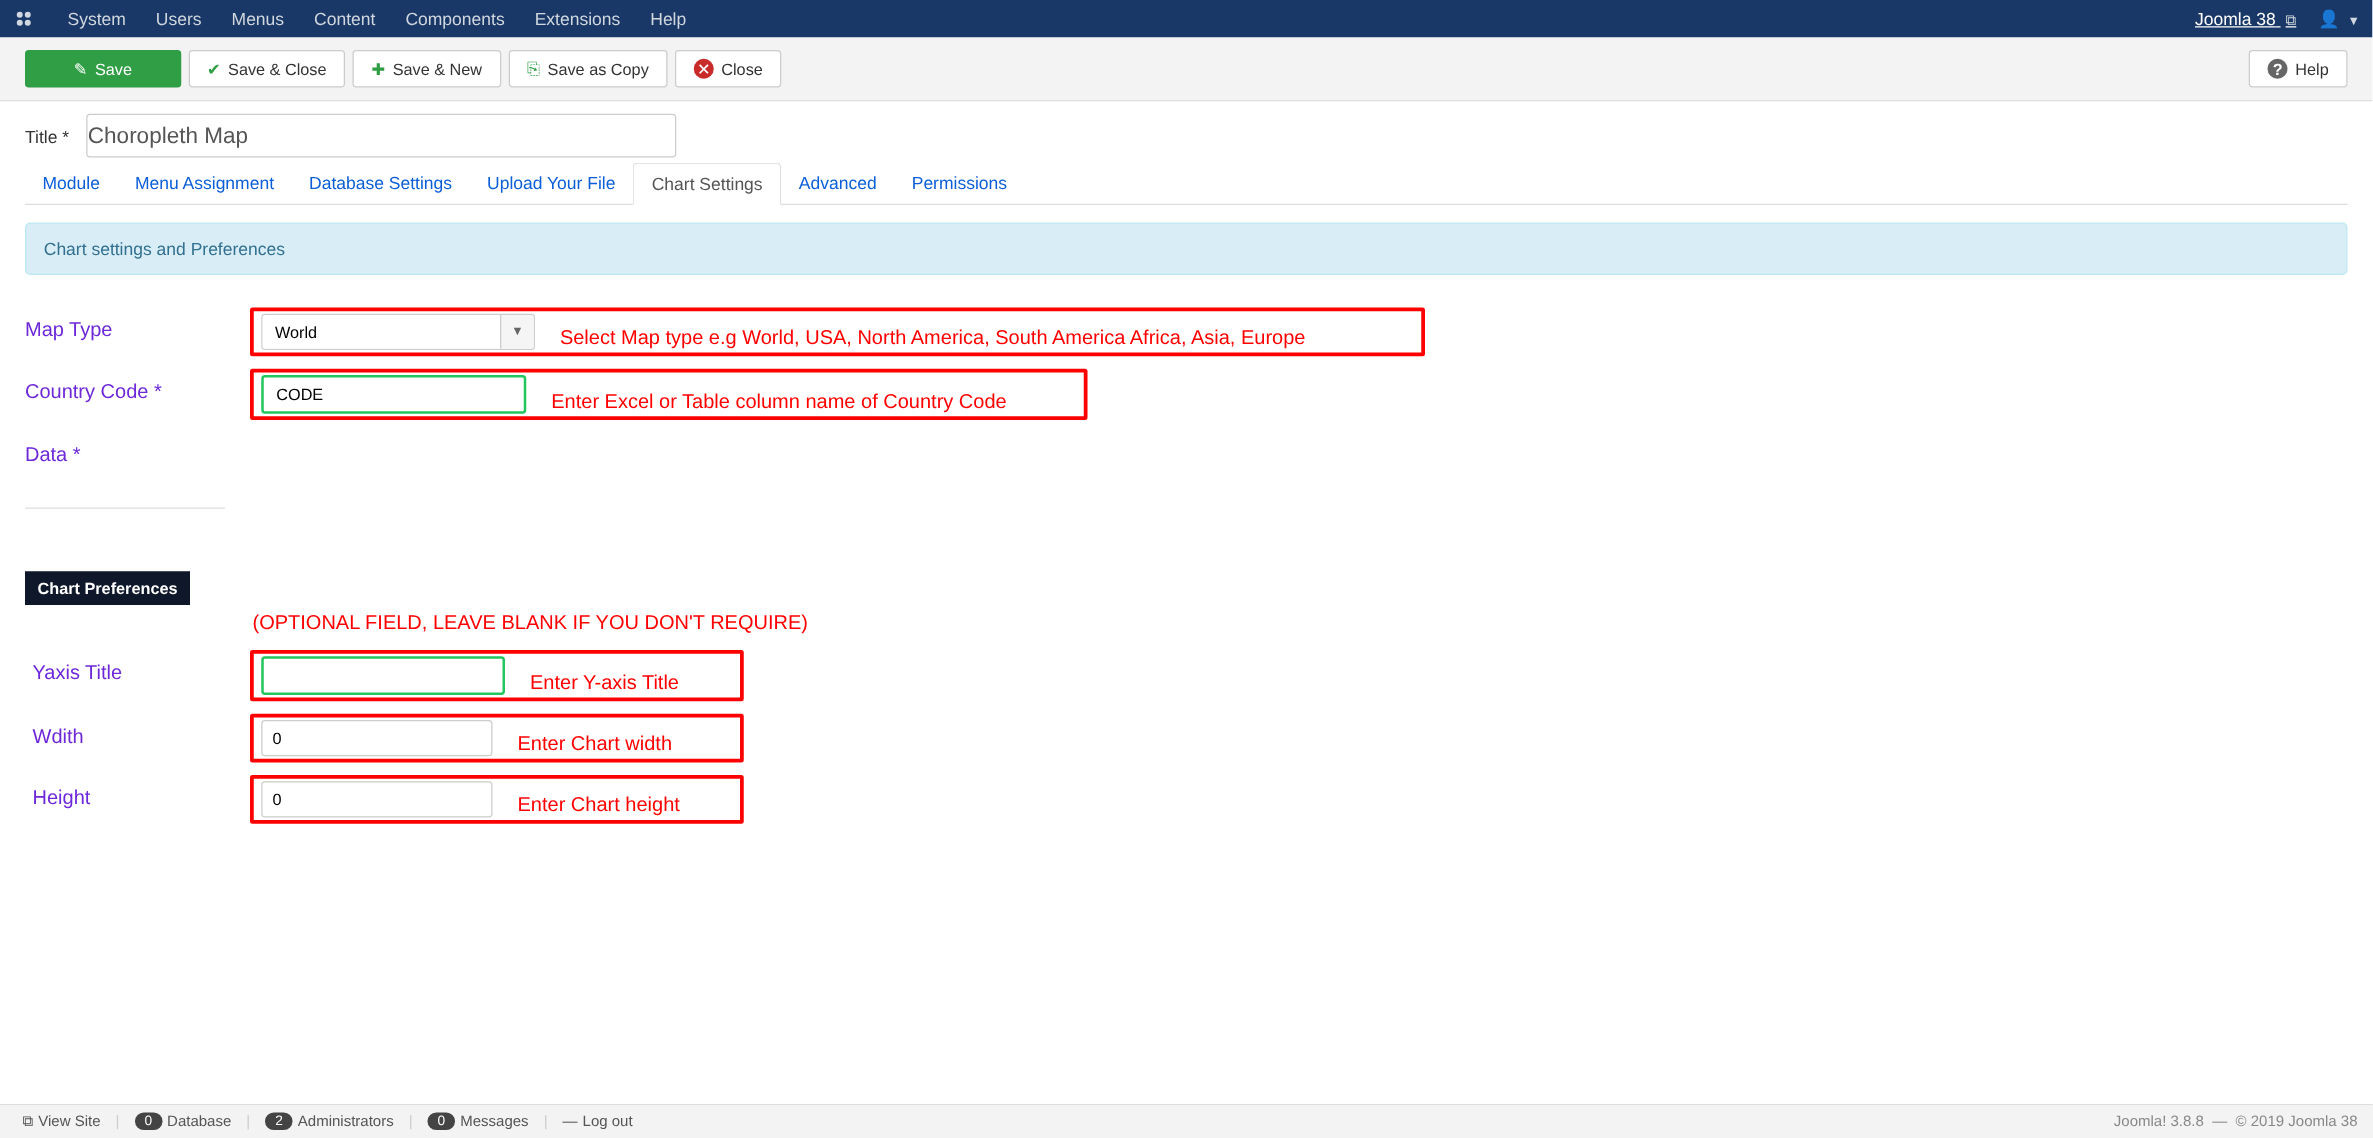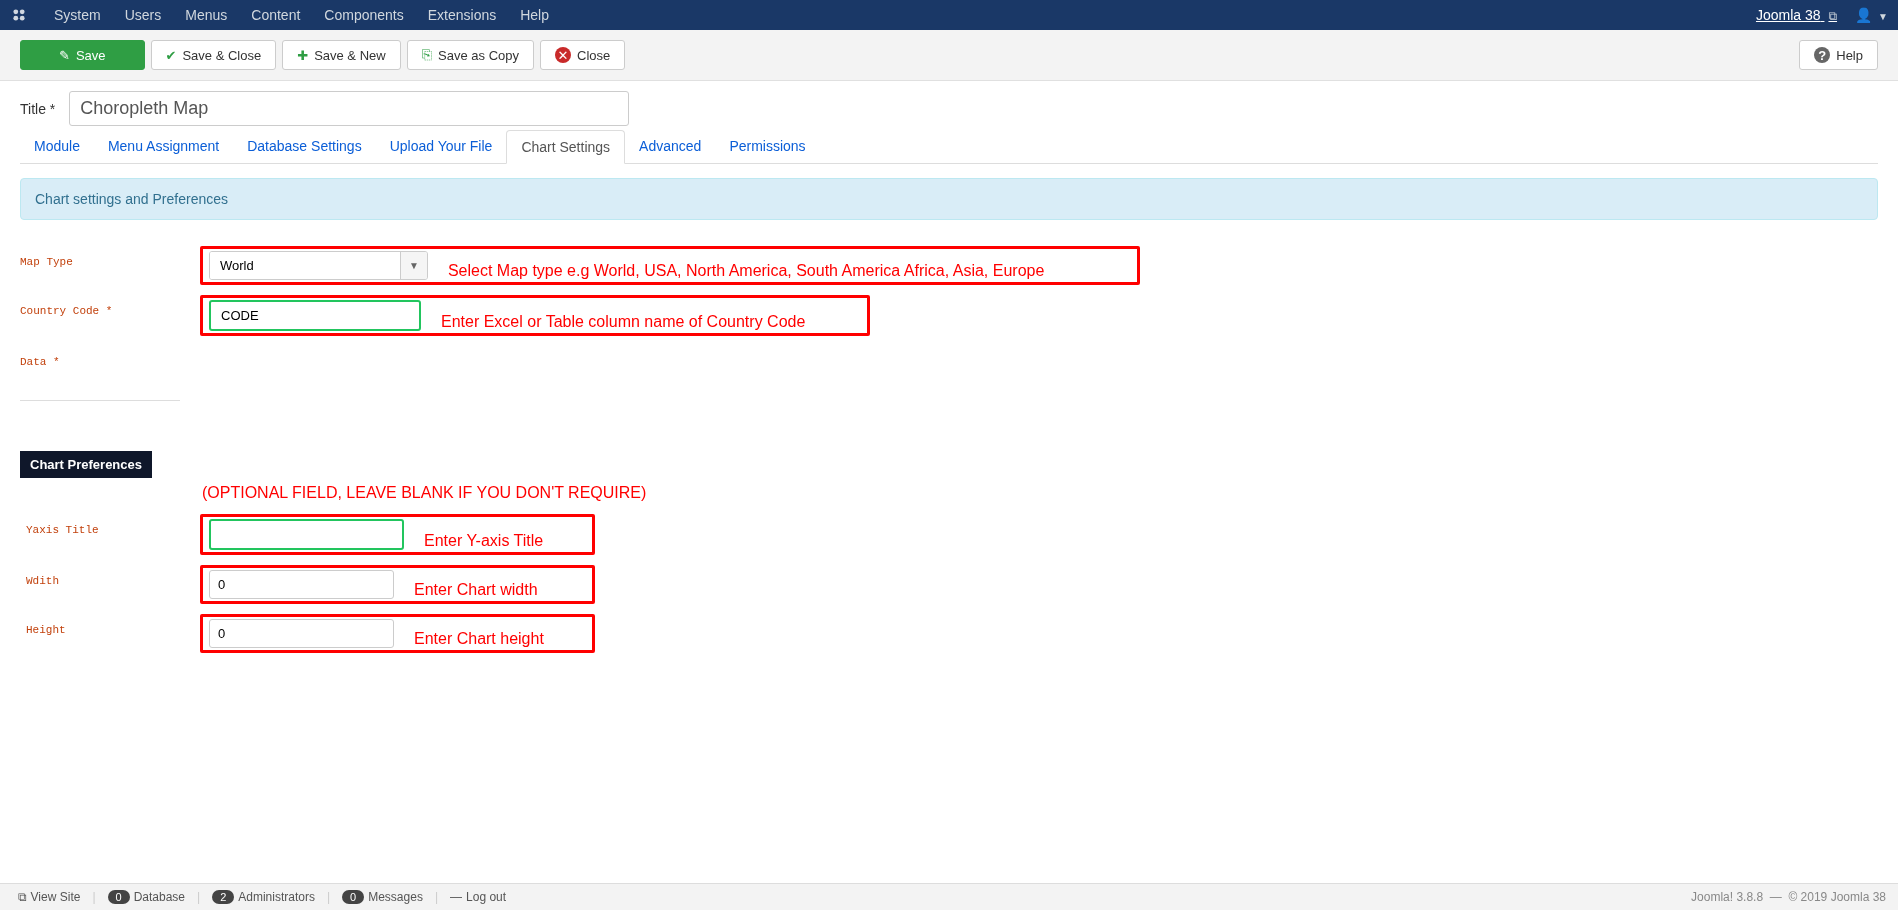--- a/index.html
+++ b/index.html
@@ -26,33 +26,33 @@
 .icon-check { color: #2f9e44; }
 .icon-plus { color: #2f9e44; }
 .icon-copy { color: #2f9e44; }
 .icon-close { color: #c92a2a; background: #c92a2a; border-radius: 50%; width: 16px; height: 16px; display: inline-flex; align-items: center; justify-content: center; color: #fff; font-size: 11px; }
 .icon-help { color: #333; background: #666; border-radius: 50%; width: 16px; height: 16px; display: inline-flex; align-items: center; justify-content: center; color: #fff; font-size: 11px; font-weight: bold; }
 
 
 .content { padding: 10px 20px; }
 .title-row { display: flex; align-items: center; gap: 14px; margin-bottom: 4px; }
 .title-label { font-size: 14px; color: #333; }
-.title-input { font-size: 18px; padding: 6px 10px; border: 1px solid #ccc; border-radius: 3px; width: 560px; color: #555; }
+.title-input { font-size: 18px; padding: 6px 0; border: 1px solid #ccc; border-radius: 3px; width: 472px; color: #555; }
 
 
 .tabs { border-bottom: 1px solid #ddd; display: flex; margin-bottom: 14px; }
 .tab { padding: 8px 14px; color: #0b5ed7; cursor: pointer; font-size: 14px; }
 .tab.active { color: #555; border: 1px solid #ddd; border-bottom: 1px solid #fff; border-radius: 4px 4px 0 0; background: #fff; margin-bottom: -1px; }
 
 
 .alert-panel { background: #d9edf7; border: 1px solid #bce8f1; border-radius: 4px; padding: 12px 14px; color: #31708f; font-size: 14px; margin-bottom: 24px; }
 
 
 .form-row { display: flex; align-items: flex-start; margin-bottom: 6px; padding: 2px 0; }
-.form-label { width: 180px; font-size: 11px; color: #c2410c; padding-top: 10px; font-family: Liberation Mono, monospace; }
+.form-label { width: 180px; font-size: 16px; color: #6d28d9; padding-top: 10px; }
 .form-control-wrap { display: flex; align-items: center; }
 .select-wrap { display: flex; border: 1px solid #ccc; border-radius: 3px; overflow: hidden; }
 .select-input { border: none; padding: 6px 10px; font-size: 13px; width: 190px; outline: none; }
 .select-caret { border-left: 1px solid #ccc; padding: 0 8px; display: flex; align-items: center; background: #f5f5f5; color: #666; font-size: 10px; }
 .text-input { border: 2px solid #22c55e; border-radius: 3px; padding: 6px 10px; font-size: 13px; width: 212px; }
 .num-input { border: 1px solid #ccc; border-radius: 3px; padding: 6px 8px; font-size: 13px; width: 185px; }
 .spin-wrap { position: relative; display: flex; align-items: center; }
 
 
 .annot-row { display: flex; align-items: flex-end; border: 3px solid #f00; border-radius: 2px; padding: 2px 6px; gap: 20px; }

